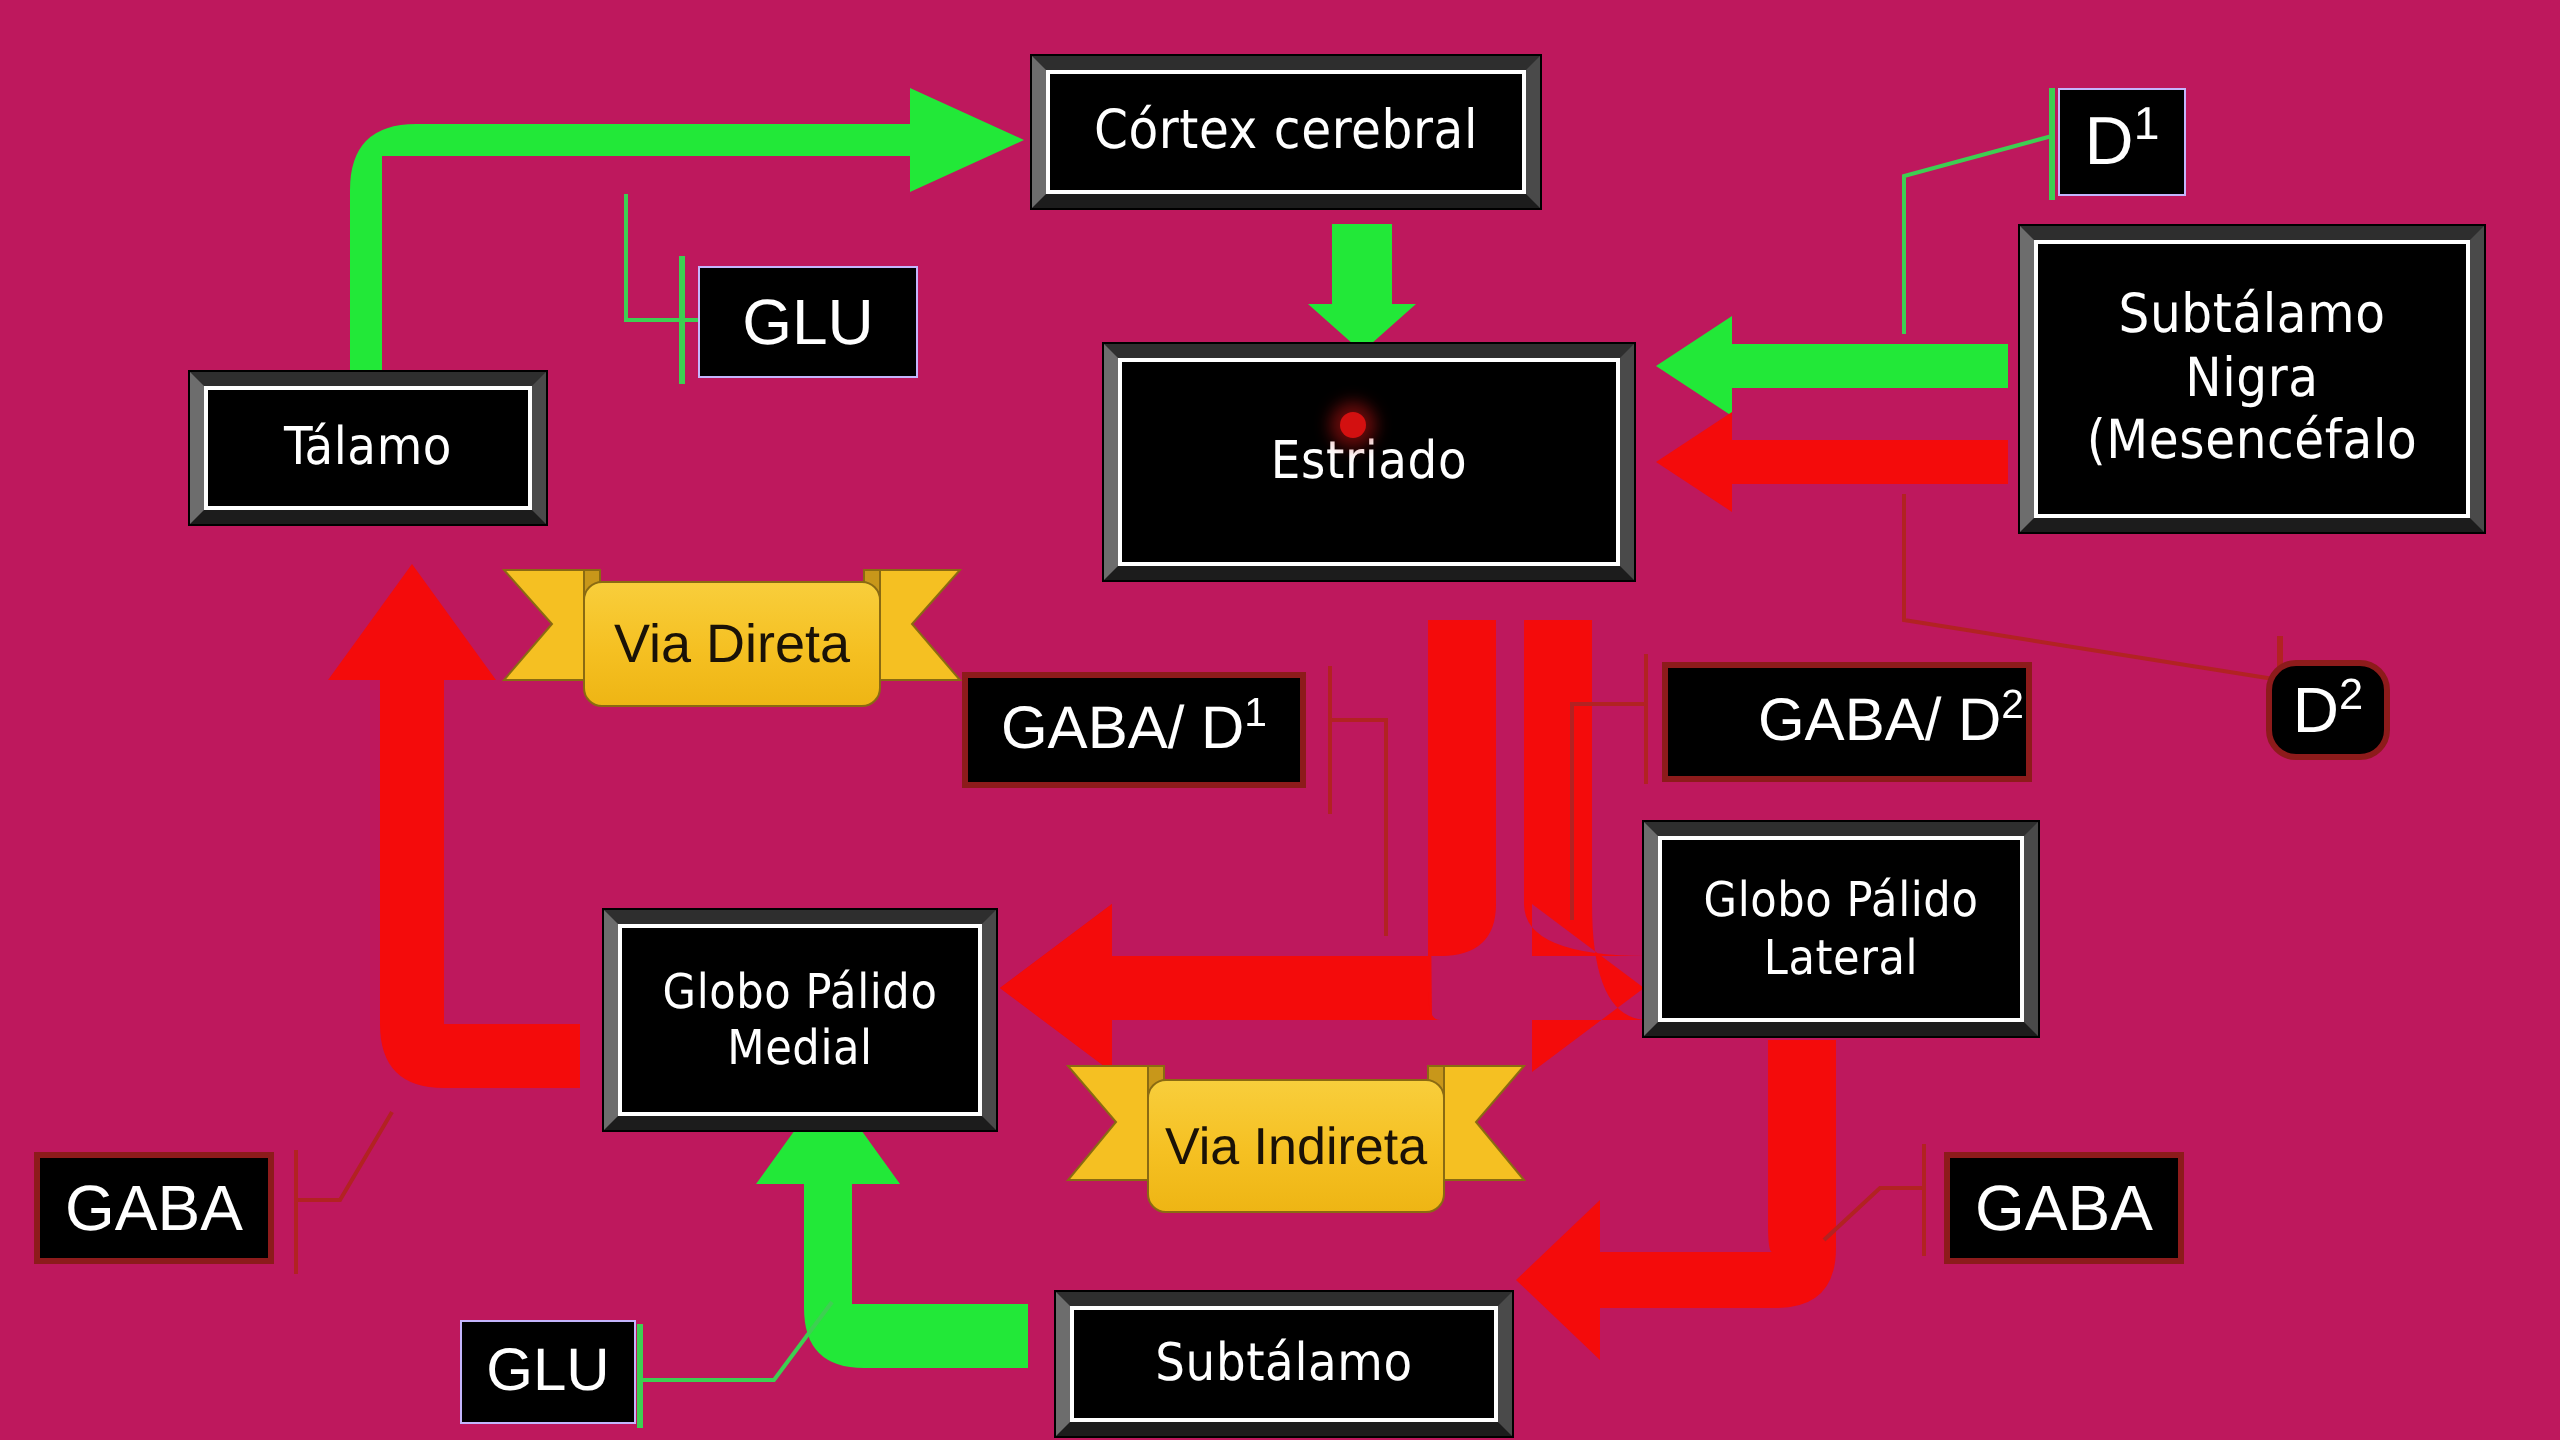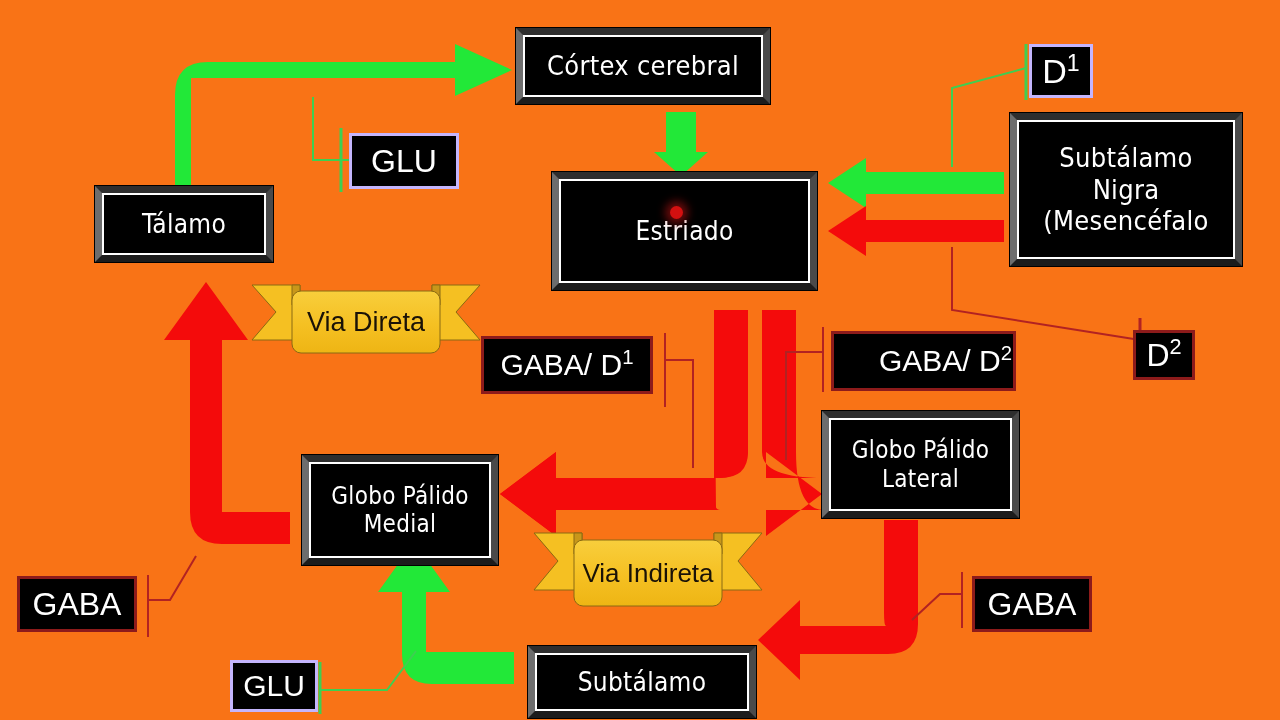--- a/index.html
+++ b/index.html
@@ -1,17 +1,17 @@
 <!DOCTYPE html>
 <html><head>
 <meta charset="utf-8">
 <style>
   html,body{margin:0;padding:0;background:#ffffff;}
   body{width:1280px;height:720px;overflow:hidden;font-family:"DejaVu Sans Condensed","Liberation Sans",sans-serif;}
-  #stage{position:relative;width:1280px;height:720px;background:#f97316;}
+  #stage{position:relative;width:1280px;height:720px;background:#be185d;}
   #svglayer{position:absolute;left:0;top:0;width:1280px;height:720px;}
 
   
   .node{
     position:absolute;
     background:#000;
     color:#fff;
     display:flex;align-items:center;justify-content:center;
     text-align:center;
     box-sizing:border-box;
@@ -37,21 +37,21 @@
   
   .chip{
     position:absolute;
     background:#000;color:#fff;
     display:flex;align-items:center;justify-content:center;
     box-sizing:border-box;
     font-family:"Liberation Sans",sans-serif;
     white-space:nowrap;
     z-index:7;
   }
-  .chip.green{border:3px solid #c4b5fd;text-align:right;}
+  .chip.green{border:1px solid #c4b5fd;text-align:right;}
   .chip.red{border:3px solid #8d1b1b;}
   .chip sup{font-size:.68em;vertical-align:super;line-height:0;}
 
   
   .ribbon{position:absolute;z-index:8;}
   .ribbon .txt{
     position:absolute;left:0;top:0;width:100%;height:100%;
     display:flex;align-items:center;justify-content:center;
     color:#1a1207;
     font-family:Liberation Sans, sans-serif;
@@ -219,21 +219,21 @@
   </div>
 
   <div class="chip green" style="left:230px;top:660px;width:88px;height:52px;font-size:30px;">
     <span>GLU</span>
   </div>
 
   <div class="chip green" style="left:1029px;top:44px;width:64px;height:54px;font-size:34px;">
     <span><span>D</span><sup>1</sup></span>
   </div>
 
-  <div class="chip red" style="left:1133px;top:330px;width:62px;height:50px;font-size:32px;">
+  <div class="chip red" style="left:1133px;top:330px;width:62px;height:50px;font-size:32px;border-radius:15px;">
     <span><span>D</span><sup>2</sup></span>
   </div>
 
   <div class="chip red" style="left:481px;top:336px;width:172px;height:58px;font-size:30px;">
     <span><span>GABA/ D</span><sup>1</sup></span>
   </div>
 
   <div class="chip red" style="left:831px;top:331px;width:185px;height:60px;font-size:30px;padding-left:44px;">
     <span><span>GABA/ D</span><sup>2</sup></span>
   </div>

